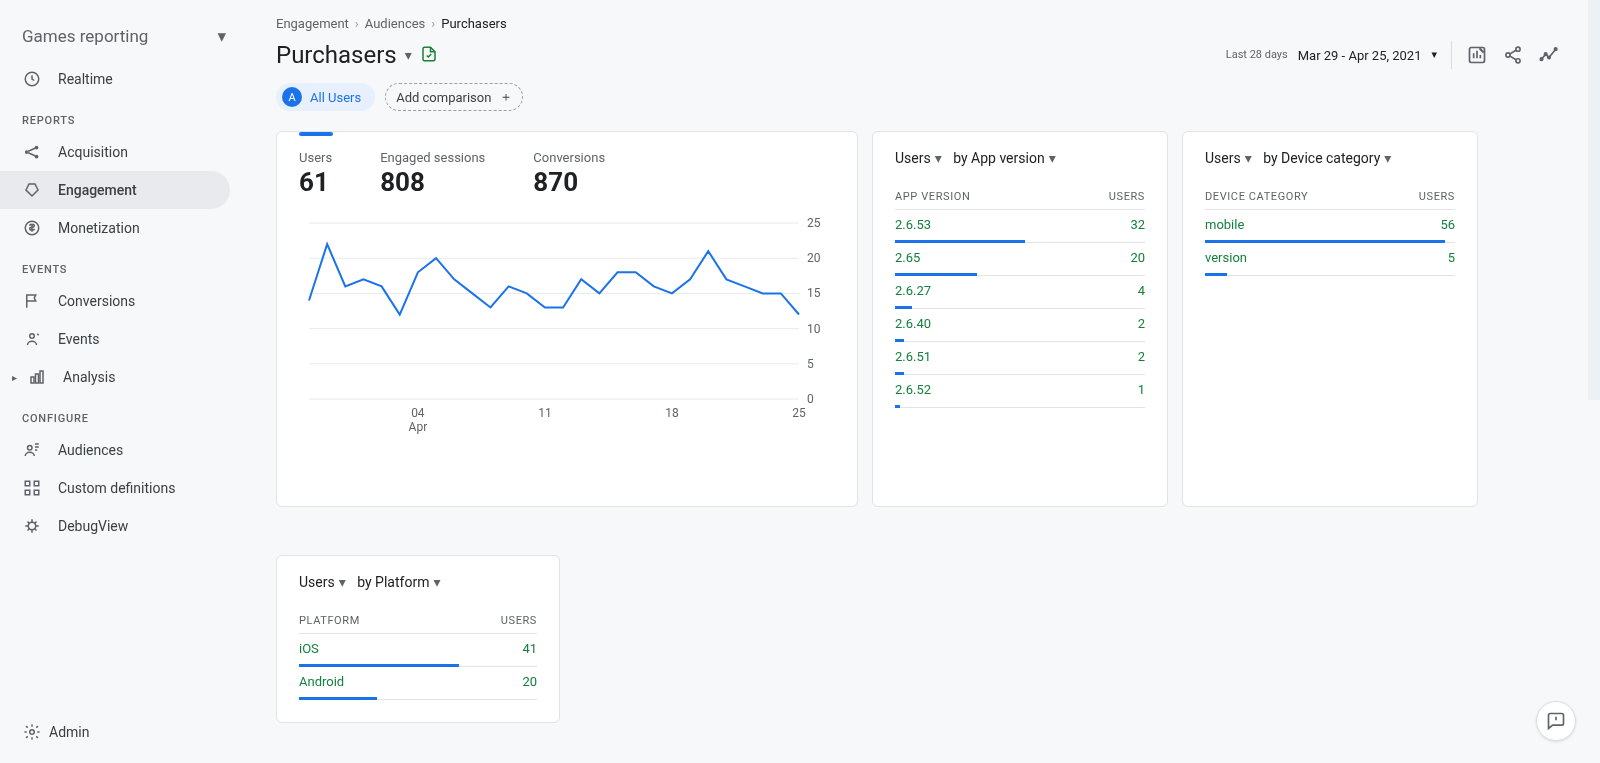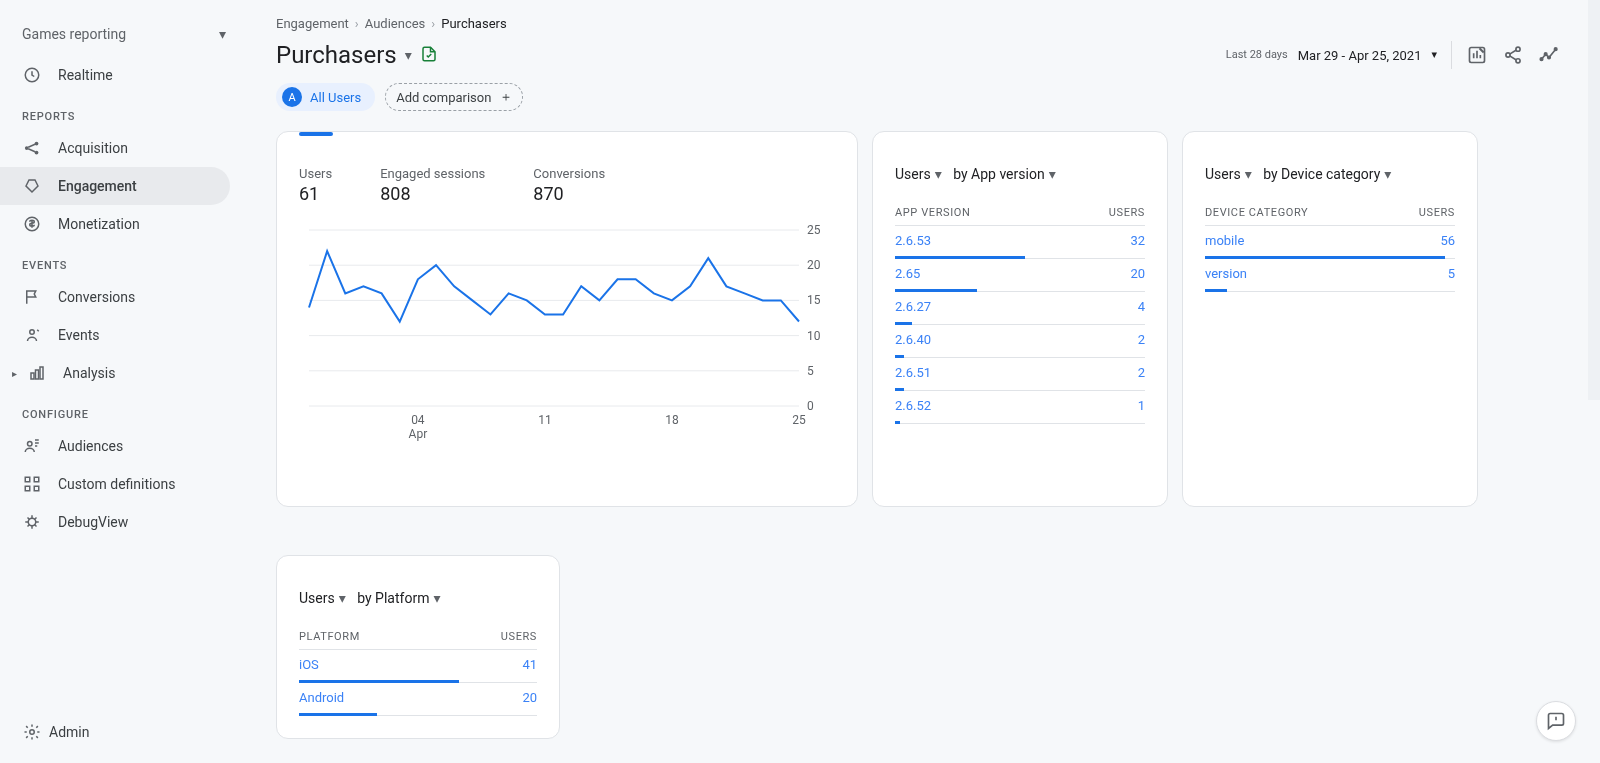--- a/index.html
+++ b/index.html
@@ -16,21 +16,21 @@
     position: absolute;
     left: 0; top: 0;
     width: 248px;
     height: 763px;
     background: #f6f8fa;
     padding-top: 18px;
   }
   .property-select {
     display: flex; align-items: center; gap: 10px;
     padding: 8px 22px 14px 22px;
-    color: #5f6368; font-size: 14px;
+    color: #5f6368; font-size: 17px;
   }
   .property-select .arrow { margin-left: auto; }
   .nav-item {
     display: flex; align-items: center; gap: 16px;
     padding: 9px 22px;
     font-size: 14px; color: #3c4043;
     border-radius: 0 22px 22px 0;
     margin-right: 18px;
     cursor: pointer;
   }
@@ -82,41 +82,41 @@
   }
   .chip-a .badge { width:20px; height:20px; border-radius:50%; background:#1a73e8; color:#fff; font-size:11px; display:flex; align-items:center; justify-content:center;}
   .chip-b {
     display: flex; align-items: center; gap: 8px;
     border: 1px dashed #9aa0a6; border-radius: 16px; padding: 4px 10px;
     font-size: 13px; color: #3c4043;
   }
   
   .cards-row { display: flex; gap: 14px; }
   .card {
-    background: #fff; border: 1px solid #e0e3e7; border-radius: 12px;
-    padding: 34px 22px 22px 22px;
+    background: #fff; border: 1px solid #e0e3e7; border-radius: 6px;
+    padding: 18px 22px 22px 22px;
   }
   .card-big { width: 582px; height: 376px; position: relative; }
   .card-mid { width: 296px; height: 376px; }
   .metrics { display: flex; gap: 48px; padding-bottom: 16px;}
   .metric .ml { font-size: 13px; color: #5f6368; }
-  .metric .mv { font-size: 18px; color: #202124; padding-top: 2px;}
+  .metric .mv { font-size: 26px; color: #202124; padding-top: 2px; font-weight: bold;}
   .chart-wrap { position: relative; height: 240px; }
   .chart-wrap svg { position:absolute; left:0; top:0;}
   .tab-strip { position:absolute; top:0; left:22px; width:34px; height:4px; background:#1a73e8; border-radius:2px;}
   .card-title {
     display:flex; align-items:center; gap:4px; font-size:14px; color:#202124; padding-bottom: 18px;
   }
   .card-title .drop {color:#5f6368;}
   .tbl-head {
     display:flex; justify-content:space-between; font-size:11px; letter-spacing:0.6px;
     color:#5f6368; padding: 6px 0; border-bottom: 1px solid #e0e3e7;
   }
   .tbl-row {
-    display:flex; justify-content:space-between; font-size:13px; color:#3b82f6;
+    display:flex; justify-content:space-between; font-size:13px; color:#15803d;
     padding: 7px 0 10px 0; border-bottom: 1px solid #e0e3e7; position:relative;gap:15px;
   }
   .bar {
     position:absolute; left:0; bottom:-1px; height:3px; background:#1a73e8;
   }
   .card-small { width: 284px; margin-top: 48px;}
   .fab {
     position: fixed; right: 24px; bottom: 22px;
     width: 40px; height: 40px; border-radius: 50%;
     background:#fff; border:1px solid #dadce0;

